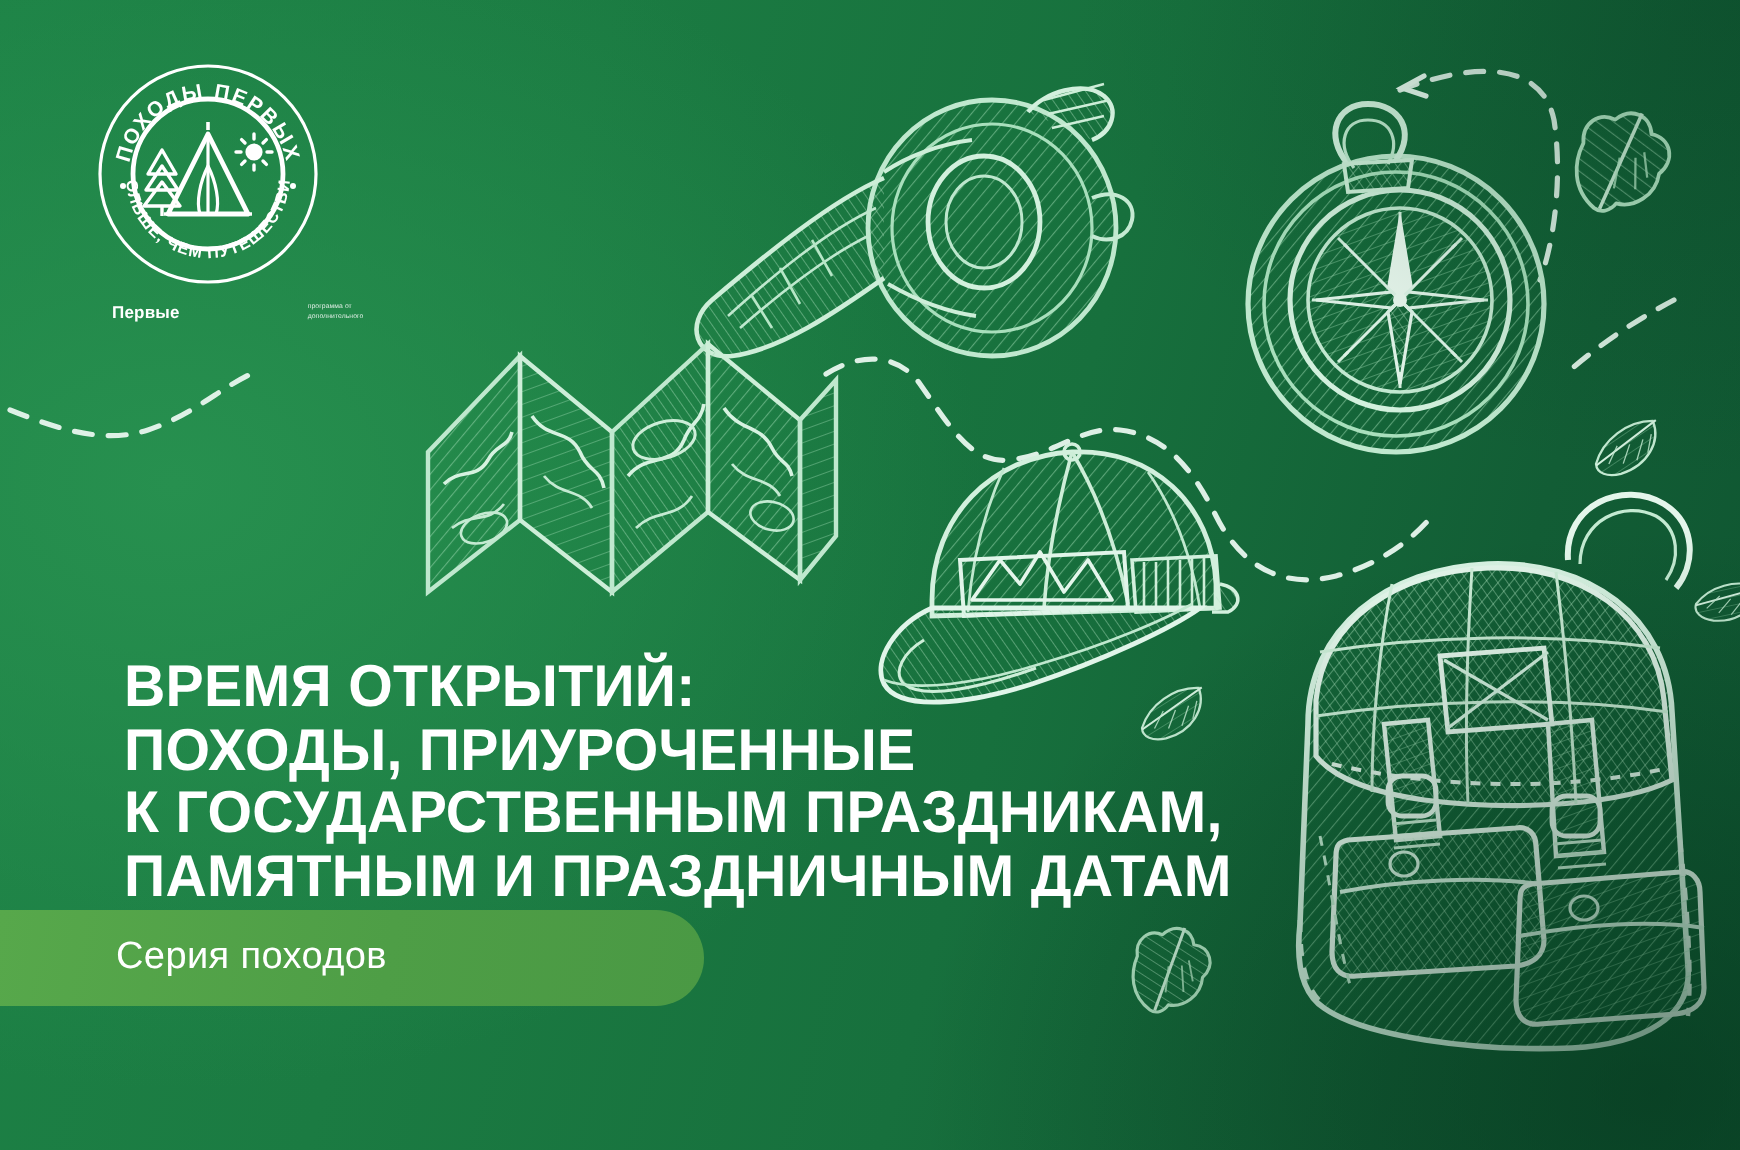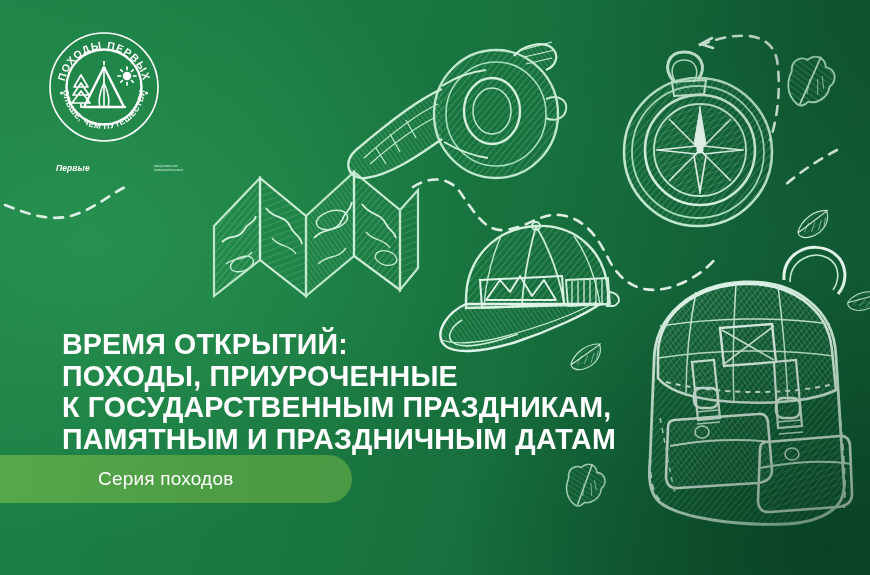--- a/index.html
+++ b/index.html
@@ -41,24 +41,23 @@
   .logo-block {
     position: absolute;
     left: 48px;
     top: 31px;
     width: 124px;
   }
   .logo-mark { display: block; }
   .partner-row {
     margin-top: 8px;
     display: flex;
-    align-items: flex-end;
+    align-items: flex-start;
     gap: 16px;
     padding-left: 8px;
-    font-style: italic;
   }
   .partner-word {
     font-size: 8.5px;
     font-weight: 700;
     color: #ffffff;
     letter-spacing: .1px;
     white-space: nowrap;
   }
   .partner-div {
     width: 1px;
@@ -99,21 +98,21 @@
   .pill {
     position: absolute;
     left: 0;
     top: 455px;
     height: 48px;
     min-width: 352px;
     border-radius: 0 26px 26px 0;
     background: linear-gradient(100deg, #57a84b 0%, #4e9e46 55%, #4a9944 100%);
     display: flex;
     align-items: center;
-    padding-left: 98px;
+    padding-left: 58px;
   }
   .pill-label {
     font-size: 19px;
     font-weight: 400;
     color: #ffffff;
     letter-spacing: .2px;
     white-space: nowrap;
   }
 </style>
 </head>

